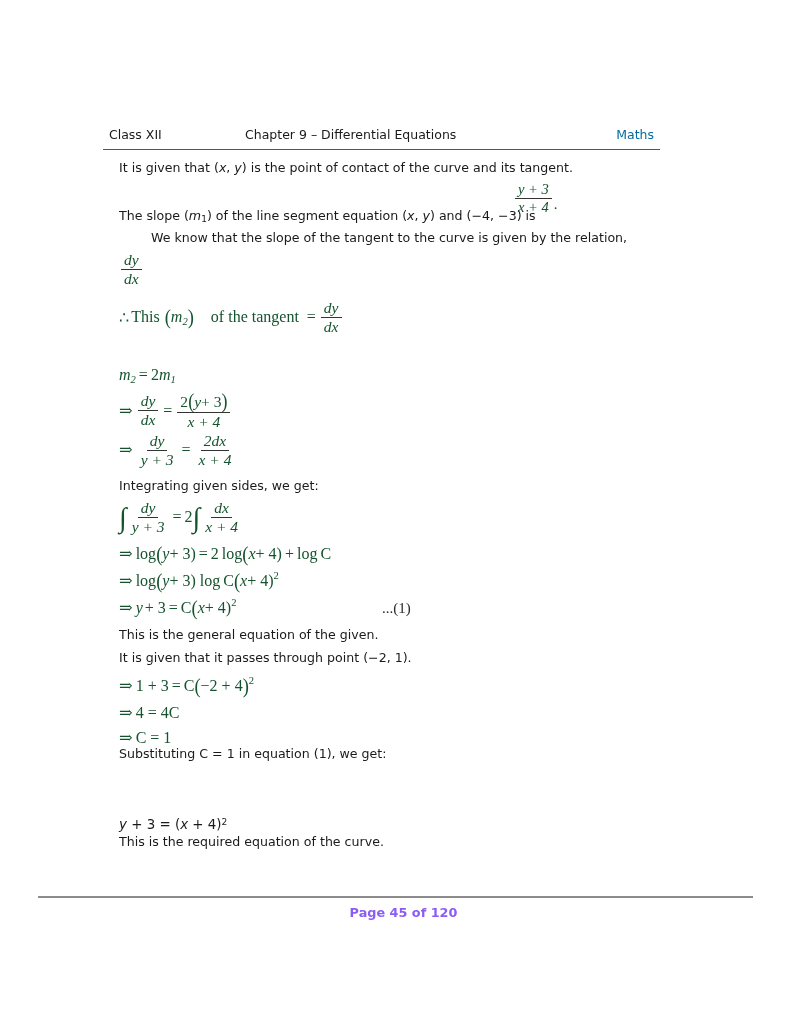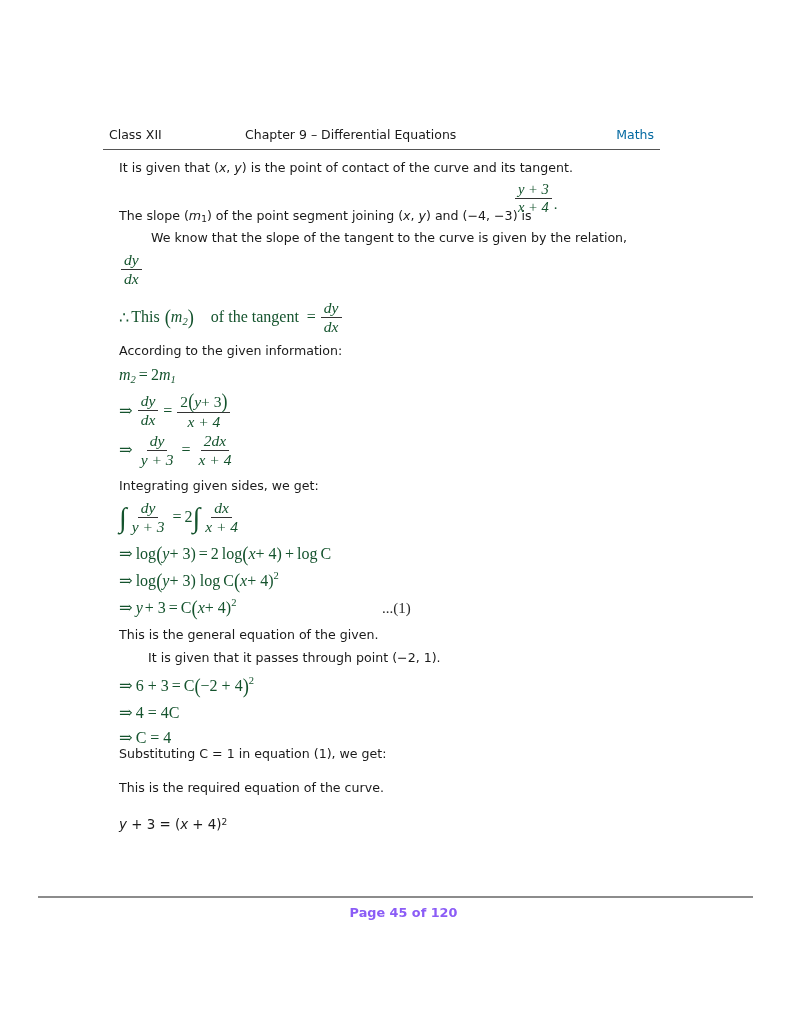--- a/index.html
+++ b/index.html
@@ -194,21 +194,21 @@
     <span class="header-left">Class XII</span>
     <span class="header-center">Chapter 9 – Differential Equations</span>
     <span class="header-right">Maths</span>
   </div>
 
   <div class="para" style="top:160px;">
     <span>It is given that (</span><i>x</i><span>, </span><i>y</i><span>) is the point of contact of the curve and its tangent.</span>
   </div>
 
   <div class="para" style="top:208px;">
-    <span>The slope (</span><i>m</i><sub>1</sub><span>) of the point segment joining (</span><i>x</i><span>, </span><i>y</i><span>) and (−4, −3) is</span>
+    <span>The slope (</span><i>m</i><sub>1</sub><span>) of the line segment equation (</span><i>x</i><span>, </span><i>y</i><span>) and (−4, −3) is</span>
   </div>
 
   <div class="math" style="left:513px; top:182px; font-size:15px;">
     <span class="frac">
       <span class="num mi">y + 3</span>
       <span class="den mi">x + 4</span>
     </span>
     <span style="align-self:flex-end; position:relative; top:-2px;">.</span>
   </div>
 
@@ -229,21 +229,20 @@
       <span class="msub">2</span>
     <span class="bigparen">)</span>
     <span class="mroman" style="margin-left:17px;">of the tangent</span>
     <span class="op" style="margin-left:8px;">=</span>
     <span class="frac">
       <span class="num mi">dy</span>
       <span class="den mi">dx</span>
     </span>
   </div>
 
-  <div class="para" style="top:343px;">According to the given information:</div>
 
   <div class="math" style="top:366px;">
     <i>m</i>
       <span class="msub">2</span>
     <span class="op">=</span>
     <span class="mroman">2</span>
       <i>m</i>
       <span class="msub">1</span>
   </div>
 
@@ -330,47 +329,47 @@
     <span class="op">=</span>
     <span class="mroman">C</span>
       <span class="bigparen">(</span>
       <i>x</i>
       <span class="mroman">+ 4)</span>
       <span class="msup">2</span>
   </div>
   <div class="eqref" style="left:382px; top:600px;">...(1)</div>
 
   <div class="para" style="top:627px;">This is the general equation of the given.</div>
-  <div class="para" style="top:650px;margin-left:29px;">It is given that it passes through point (−2, 1).</div>
+  <div class="para" style="top:650px;">It is given that it passes through point (−2, 1).</div>
 
   <div class="math" style="top:675px;">
     <span class="arrow">⇒</span>
-    <span class="mroman">6 + 3</span>
+    <span class="mroman">1 + 3</span>
     <span class="op">=</span>
     <span class="mroman">C</span>
       <span class="bigparen">(</span>
       <span class="mroman">−2 + 4</span>
       <span class="bigparen">)</span>
       <span class="msup">2</span>
   </div>
 
   <div class="math" style="top:703px;">
     <span class="arrow">⇒</span>
     <span class="mroman">4 = 4C</span>
   </div>
 
   <div class="math" style="top:728px;">
     <span class="arrow">⇒</span>
-    <span class="mroman">C = 4</span>
+    <span class="mroman">C = 1</span>
   </div>
 
   <div class="para" style="top:746px;">Substituting C = 1 in equation (1), we get:</div>
 
   <div class="para" style="top:814px; font-size:13.4px;">
     <i>y</i><span> + 3 = (</span><i>x</i><span> + 4)</span><sup>2</sup>
   </div>
 
-  <div class="para" style="top:780px;">This is the required equation of the curve.</div>
+  <div class="para" style="top:834px;">This is the required equation of the curve.</div>
 
   <div class="footer-rule"></div>
   <div class="footer-text">Page 45 of 120</div>
 
 </div>
 
 </body></html>

